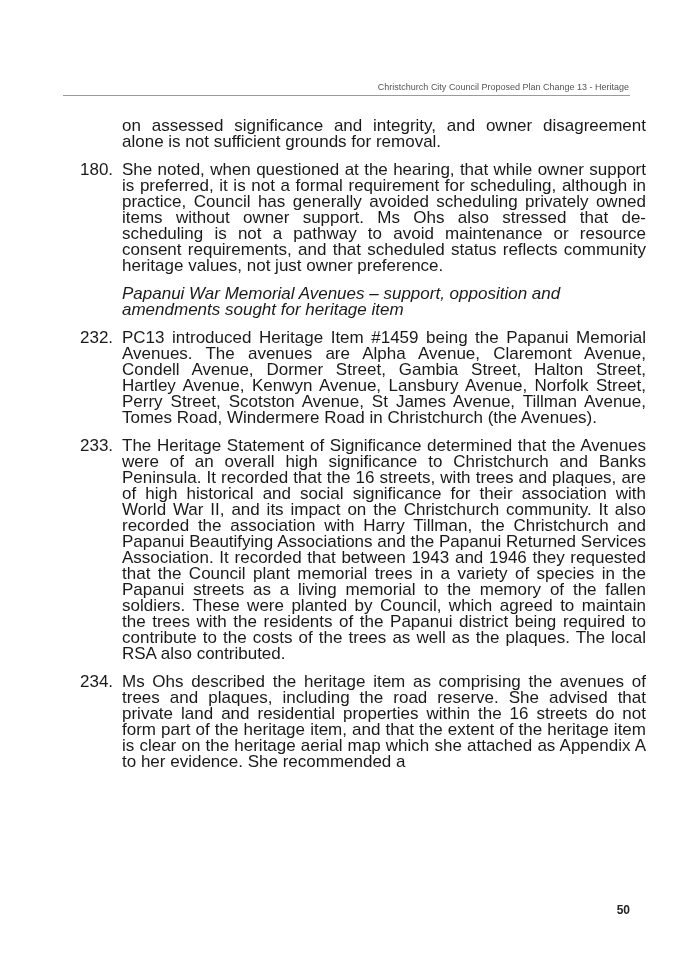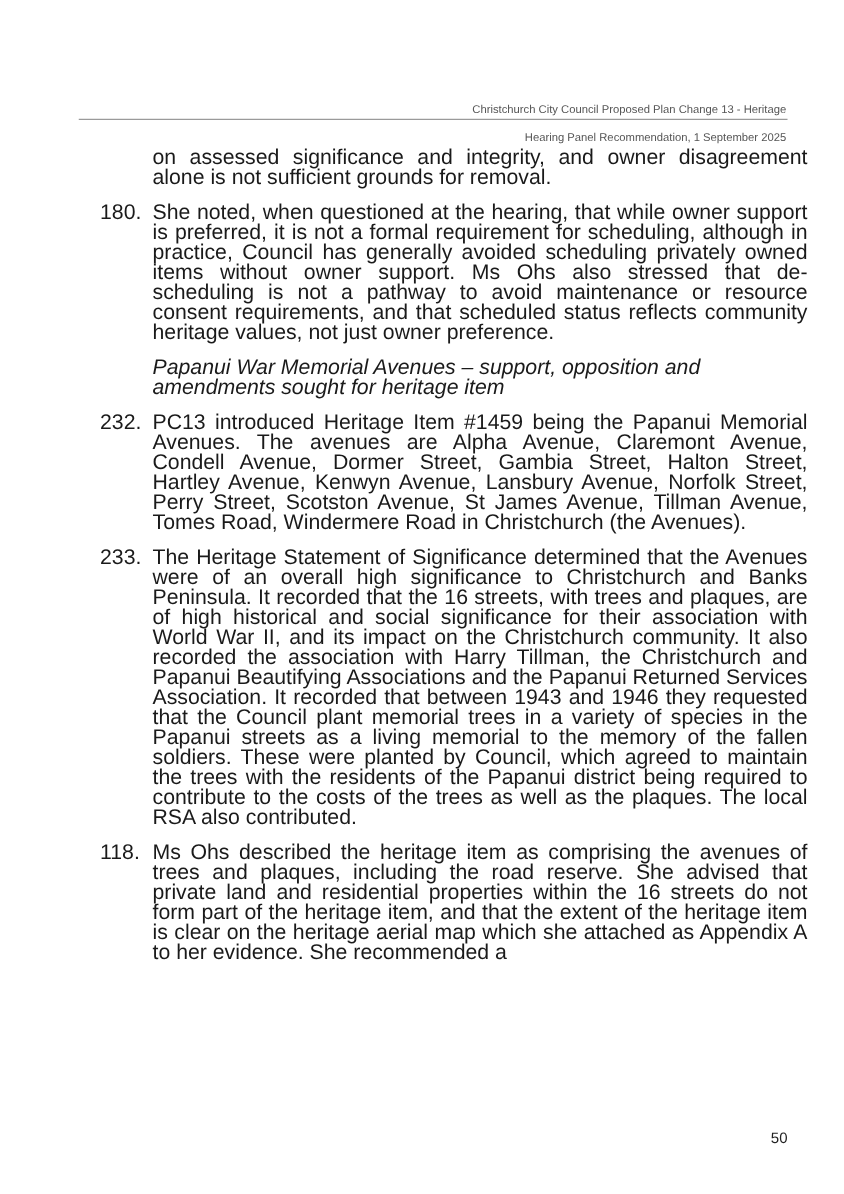--- a/index.html
+++ b/index.html
@@ -62,28 +62,28 @@
     }
     .bold { font-weight: normal; }
     .page-number {
       position: absolute;
       left: 600px;
       top: 903px;
       width: 30px;
       text-align: right;
       font-size: 12px;
       color: #222222;
+      font-weight: bold;
     }
   </style>
 </head>
 <body>
 
 <div class="header">
   <div class="line1">Christchurch City Council Proposed Plan Change 13 - Heritage</div>
-  <div class="line2">Hearing Panel Recommendation, 1 September 2025</div>
 </div>
 <div class="header-rule"></div>
 
 <div class="body">
   <p class="para">
     <span>on assessed significance and integrity, and owner disagreement alone is not sufficient grounds for removal.</span>
   </p>
 
   <p class="para">
     <span class="num">180.</span>
@@ -97,18 +97,18 @@
     <span class="num">232.</span>
     <span>PC13 introduced Heritage Item #1459 being the Papanui Memorial Avenues.  The avenues are Alpha Avenue, Claremont Avenue, Condell Avenue, Dormer Street, Gambia Street, Halton Street, Hartley Avenue, Kenwyn Avenue, Lansbury Avenue, Norfolk Street, Perry Street, Scotston Avenue, St James Avenue, Tillman Avenue, Tomes Road, Windermere Road in Christchurch </span><span class="bold">(the Avenues)</span><span>.</span>
   </p>
 
   <p class="para">
     <span class="num">233.</span>
     <span>The Heritage Statement of Significance determined that the Avenues were of an overall high significance to Christchurch and Banks Peninsula.  It recorded that the 16 streets, with trees and plaques, are of high historical and social significance for their association with World War II, and its impact on the Christchurch community.  It also recorded the association with Harry Tillman, the Christchurch and Papanui Beautifying Associations and the Papanui Returned Services Association.  It recorded that between 1943 and 1946 they requested that the Council plant memorial trees in a variety of species in the Papanui streets as a living memorial to the memory of the fallen soldiers.  These were planted by Council, which agreed to maintain the trees with the residents of the Papanui district being required to contribute to the costs of the trees as well as the plaques.  The local RSA also contributed.</span>
   </p>
 
   <p class="para">
-    <span class="num">118.</span>
+    <span class="num">234.</span>
     <span>Ms Ohs described the heritage item as comprising the avenues of trees and plaques, including the road reserve.  She advised that private land and residential properties within the 16 streets do not form part of the heritage item, and that the extent of the heritage item is clear on the heritage aerial map which she attached as Appendix A to her evidence.  She recommended a</span>
   </p>
 </div>
 
 <div class="page-number">50</div>
 
 </body></html>

